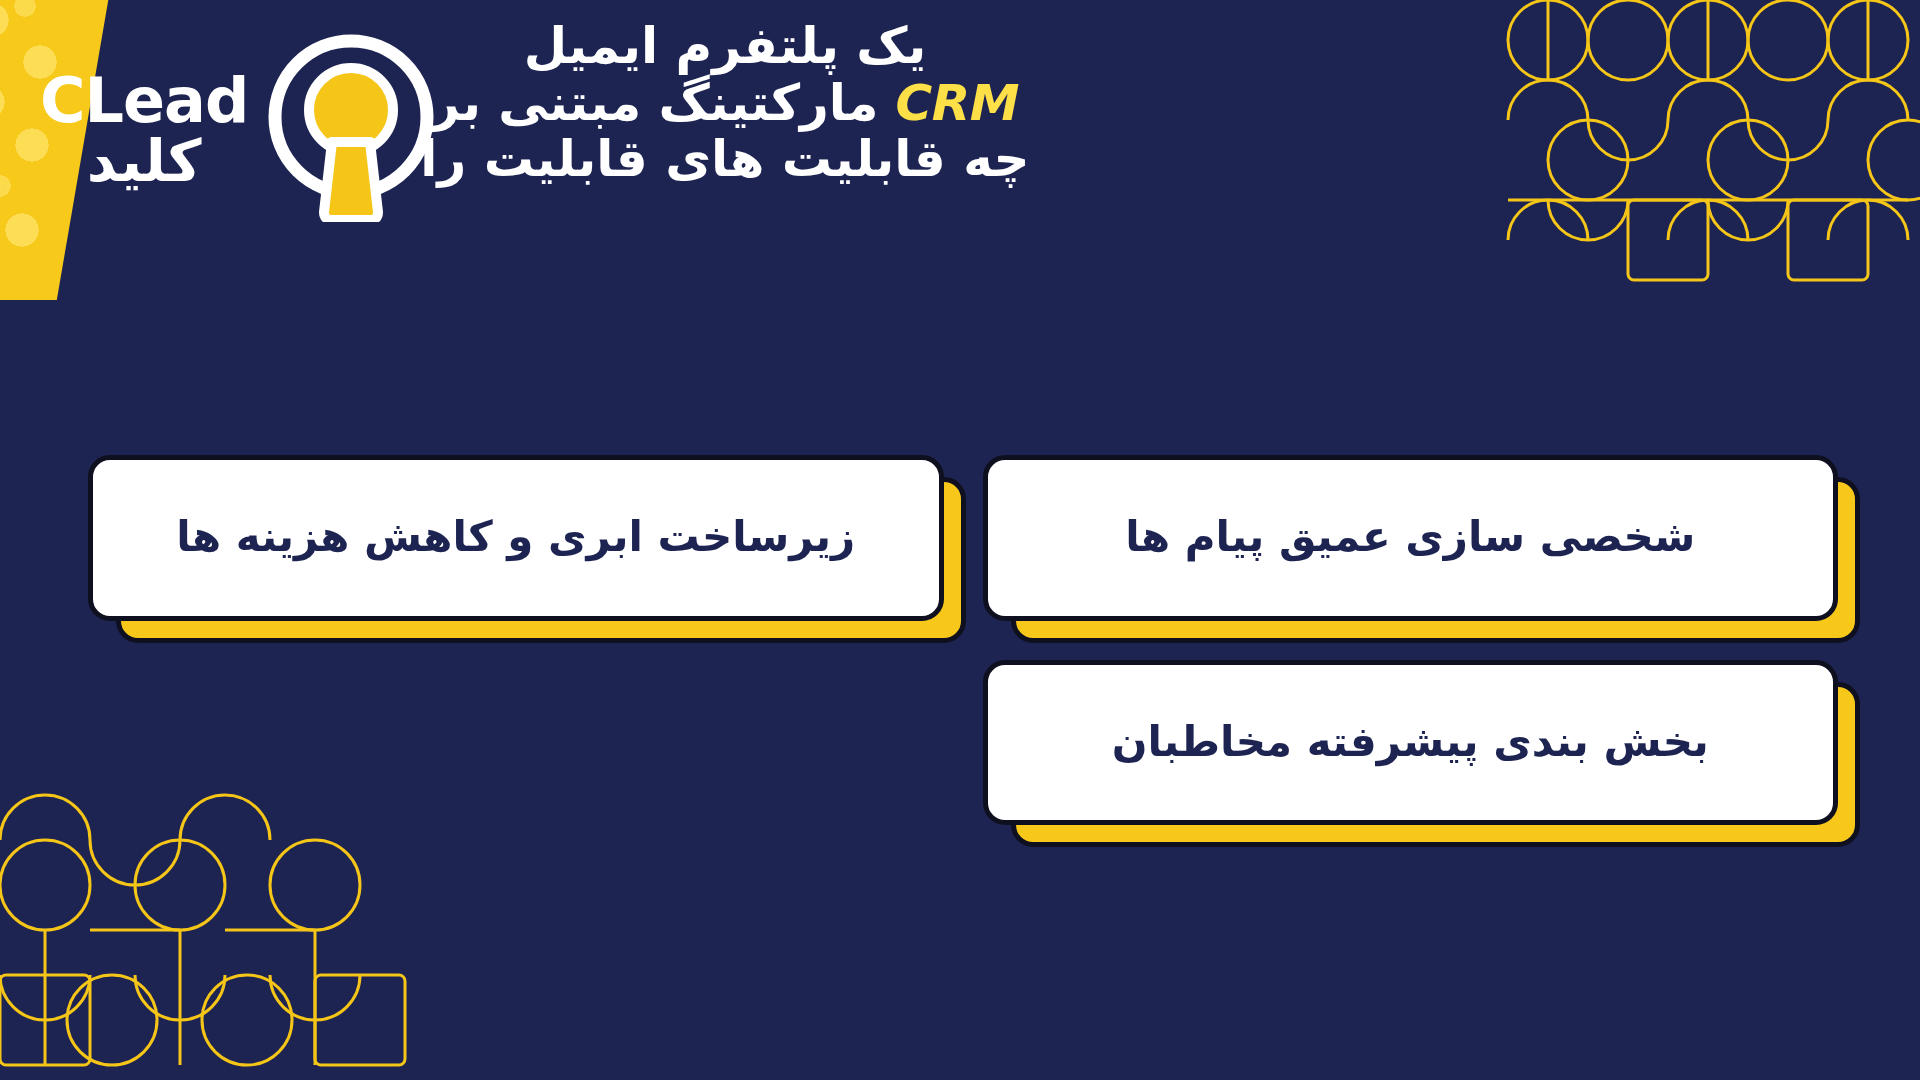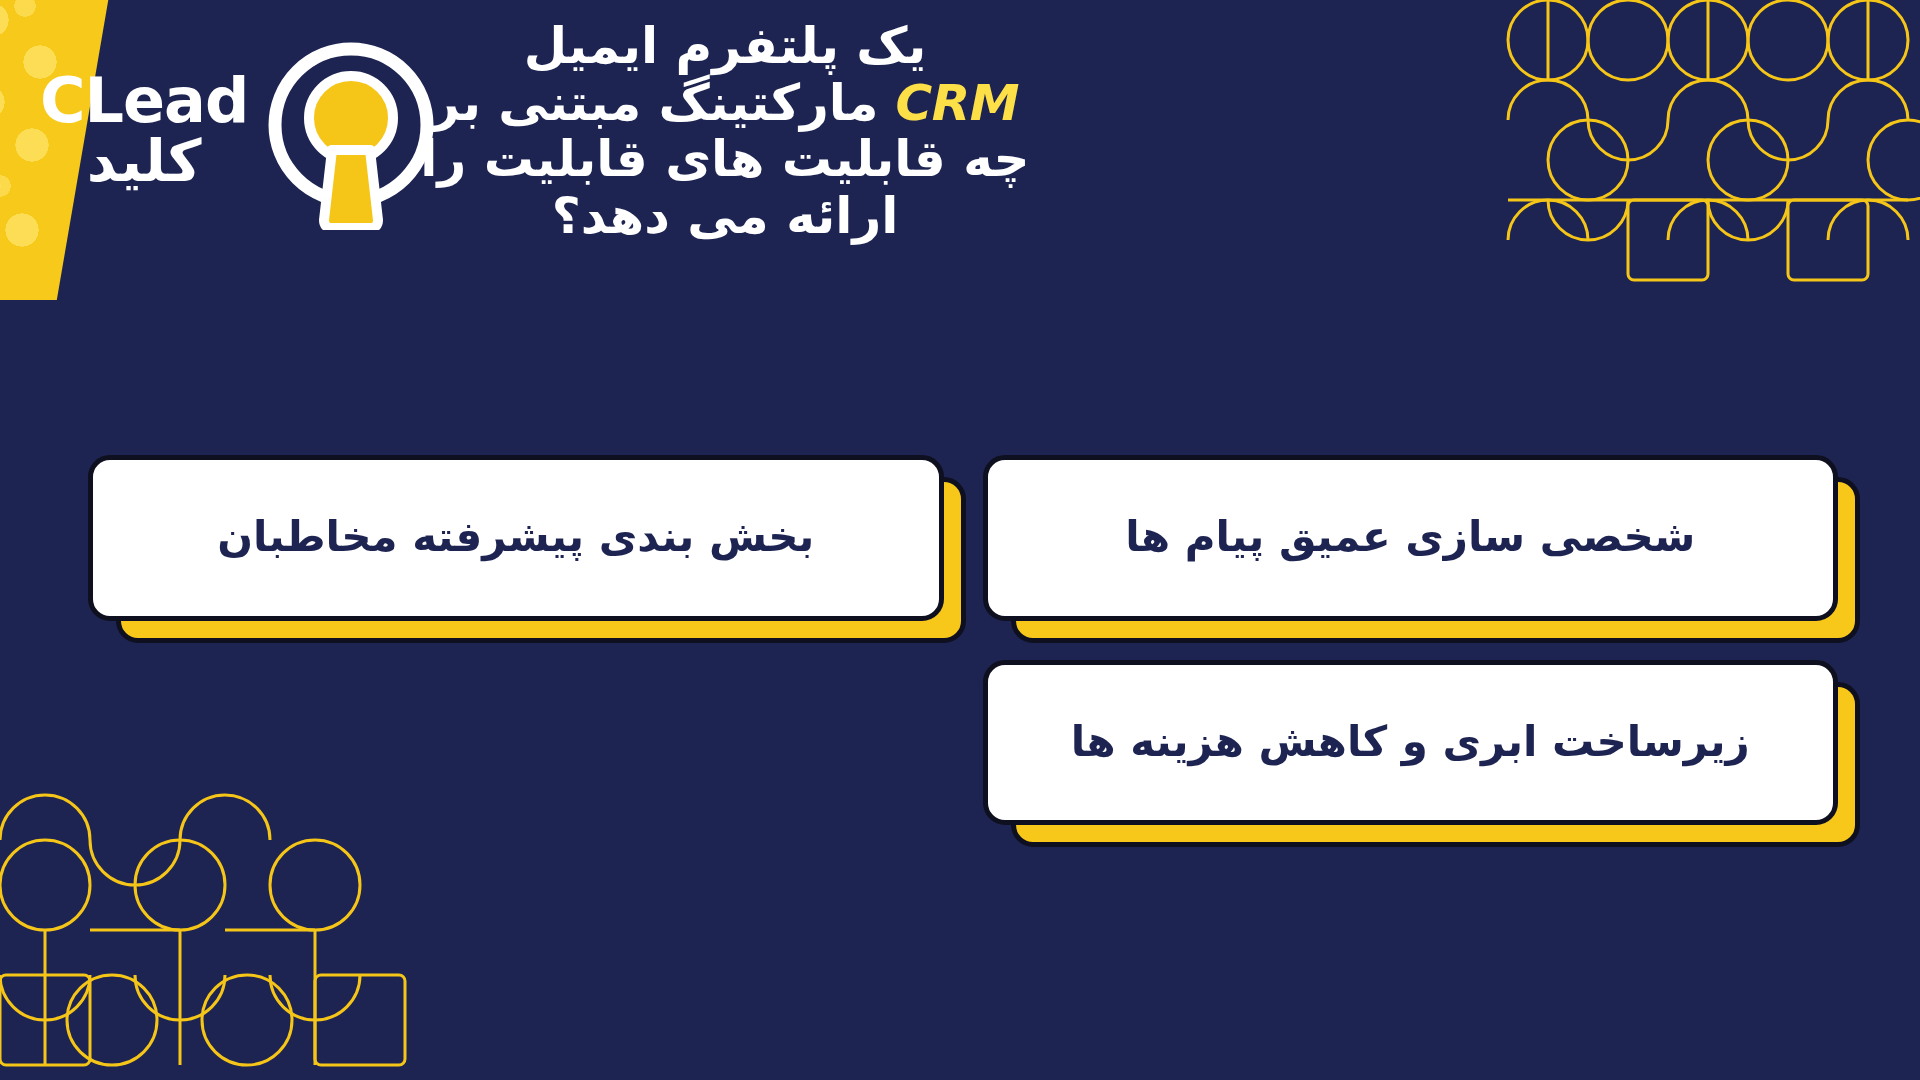--- a/index.html
+++ b/index.html
@@ -42,21 +42,21 @@
 
   
   .lineart{ position:absolute; pointer-events:none; }
   .lineart.tr{ right:0; top:0; width:420px; height:290px; }
   .lineart.bl{ left:0; bottom:0; width:470px; height:300px; }
 
   
   .logo{
     position:absolute; left:40px; top:22px;
     width:420px; height:215px;
-    display:flex; align-items:center; gap:14px;
+    display:flex; gap:14px;
     direction:ltr;
   }
   .logo-words{
     display:flex; flex-direction:column;
     align-items:center; justify-content:center;
     line-height:1;
   }
   .logo-latin{
     color:#ffffff; font-weight:bold;
     font-size:62px; letter-spacing:-1px;
@@ -199,42 +199,41 @@
         <circle cx="89" cy="88" r="42" fill="#f5c518" stroke="#ffffff" stroke-width="10"></circle>
         <path d="M70 120 L62 190 Q62 198 70 198 L108 198 Q116 198 116 190 L108 120 Z" fill="#f5c518" stroke="#ffffff" stroke-width="10" stroke-linejoin="round"></path>
       </g>
     </svg>
   </div>
 
   <div class="headline">
     <span class="hl-line">یک پلتفرم ایمیل</span>
     <span class="hl-line"><span class="crm">CRM</span> <span>مارکتینگ مبتنی بر</span></span>
     <span class="hl-line">چه قابلیت های قابلیت را</span>
-    <span class="hl-line">ارائه می دهد؟</span>
   </div>
 
   <div class="cards">
 
     <div class="card-slot">
       <div class="card-shadow"></div>
       <div class="card">
         <span class="card-label">شخصی سازی عمیق پیام ها</span>
       </div>
     </div>
 
 
+    <div class="card-slot card-left">
+      <div class="card-shadow"></div>
+      <div class="card">
+        <span class="card-label">زیرساخت ابری و کاهش هزینه ها</span>
+      </div>
+    </div>
+
     <div class="card-slot">
       <div class="card-shadow"></div>
       <div class="card">
         <span class="card-label">بخش بندی پیشرفته مخاطبان</span>
       </div>
     </div>
 
-    <div class="card-slot card-left">
-      <div class="card-shadow"></div>
-      <div class="card">
-        <span class="card-label">زیرساخت ابری و کاهش هزینه ها</span>
-      </div>
-    </div>
-
   </div>
 
 </div>
 
 </body></html>

